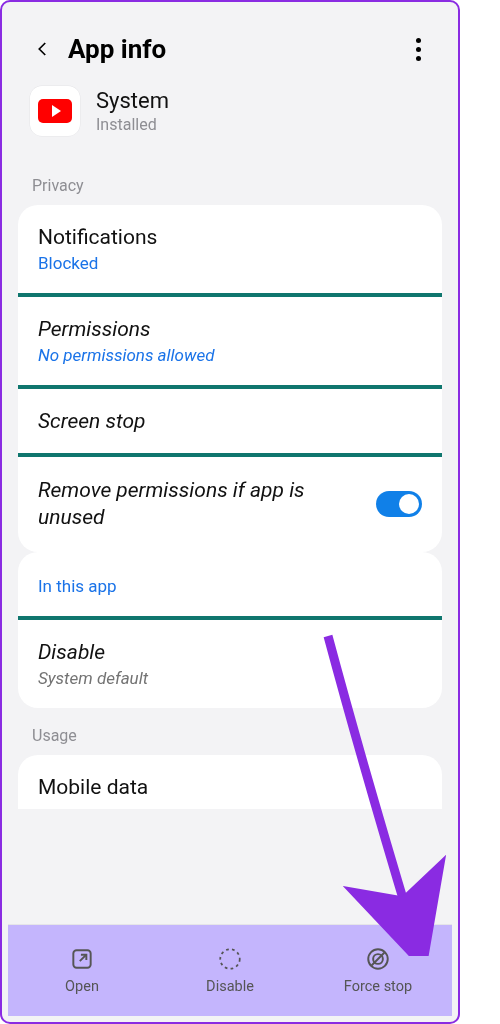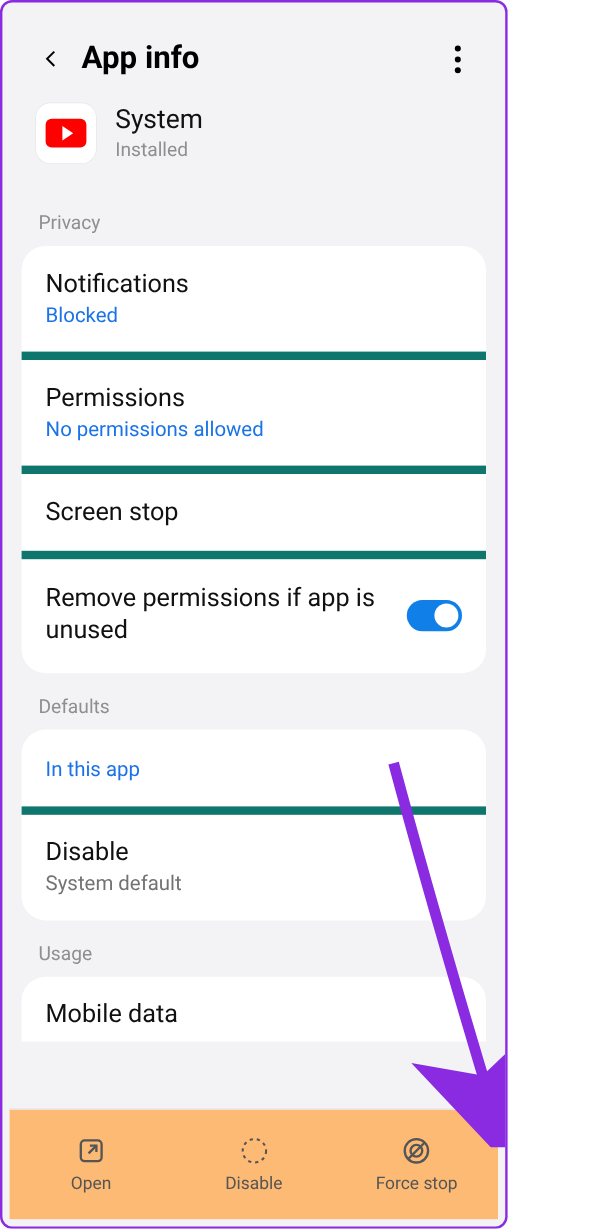--- a/index.html
+++ b/index.html
@@ -1,17 +1,17 @@
 <!DOCTYPE html>
 <html><head>
 <meta charset="utf-8">
 <style>
   *{box-sizing:border-box;margin:0;padding:0;font-family:-apple-system,Roboto,"Segoe UI",sans-serif;}
   body{background:#fff;}
-  .frame{width:423px;height:1024px;border:2px solid #8a2be2;border-radius:10px;background:#f3f3f5;position:relative;overflow:hidden;}
+  .frame{width:460px;height:1024px;border:2px solid #8a2be2;border-radius:10px;background:#f3f3f5;position:relative;overflow:hidden;}
   .inner{position:absolute;inset:6px;background:#f3f3f5;border-radius:6px;display:flex;flex-direction:column;}
   
   .header{display:flex;align-items:center;padding:26px 22px 18px 22px;}
   .back{width:26px;height:26px;display:flex;align-items:center;justify-content:center;margin-right:12px;}
   .back svg{width:18px;height:18px;stroke:#000;stroke-width:2.2;fill:none;}
   .title{font-size:26px;font-weight:700;color:#000;}
   .more{margin-left:auto;width:24px;height:24px;display:flex;align-items:center;justify-content:center;}
   .more span{display:flex;flex-direction:column;gap:4px;}
   .more i{width:5px;height:5px;border-radius:50%;background:#000;display:block;}
   
@@ -20,31 +20,31 @@
   .yt{width:34px;height:24px;border-radius:5px;background:#ff0000;display:flex;align-items:center;justify-content:center;}
   .yt .tri{width:0;height:0;border-left:9px solid #fff;border-top:6px solid transparent;border-bottom:6px solid transparent;margin-left:2px;}
   .app-meta{margin-left:16px;}
   .app-name{font-size:22px;color:#111;}
   .app-status{font-size:16px;color:#8e8e93;margin-top:2px;}
   
   .sec-label{font-size:16px;color:#8e8e93;padding:18px 24px 10px 24px;}
   
   .card{background:#fff;margin:0 10px;border-radius:20px;}
   .row{padding:20px 20px;}
-  .row+.row{border-top:7px solid #0f766e;}
+  .row+.row{border-top:4px solid #0f766e;font-style:italic;}
   .row-title{font-size:21px;color:#111;}
   .row-sub{font-size:17px;margin-top:4px;}
   .sub-blue{color:#1a73e8;}
   .sub-grey{color:#737373;}
   .row.flex{display:flex;align-items:center;}
   .row.flex .row-title{flex:1;line-height:1.3;}
   .toggle{width:46px;height:26px;border-radius:13px;background:#1080e8;position:relative;flex-shrink:0;}
   .toggle::after{content:"";position:absolute;right:3px;top:3px;width:20px;height:20px;border-radius:50%;background:#fff;}
   
-  .bottombar{position:absolute;bottom:0;left:0;right:0;height:92px;background:#fdba74;border-top:1px solid #e5e5e8;display:flex;}
+  .bottombar{position:absolute;bottom:0;left:0;right:0;height:92px;background:#c4b5fd;border-top:1px solid #e5e5e8;display:flex;}
   .bbtn{flex:1;display:flex;flex-direction:column;align-items:center;justify-content:center;gap:6px;}
   .bbtn svg{width:26px;height:26px;}
   .blabel{font-size:14.5px;color:#555;}
   
   .arrow{position:absolute;left:300px;top:618px;width:150px;height:330px;pointer-events:none;}
   
   .scroll{flex:1;overflow:hidden;}
   .usage-row{background:#fff;margin:0 10px;border-radius:20px 20px 0 0;padding:20px 20px 10px 20px;}
 </style>
 </head>
@@ -95,21 +95,20 @@
       </div>
       <div class="row">
         <div class="row-title">Screen stop</div>
       </div>
       <div class="row flex">
         <div class="row-title">Remove permissions if app is unused</div>
         <div class="toggle"></div>
       </div>
     </div>
 
-    <div class="sec-label">Defaults</div>
     <div class="card">
       <div class="row">
         <div class="row-sub sub-blue">In this app</div>
       </div>
       <div class="row">
         <div class="row-title">Disable</div>
         <div class="row-sub sub-grey">System default</div>
       </div>
     </div>
 

